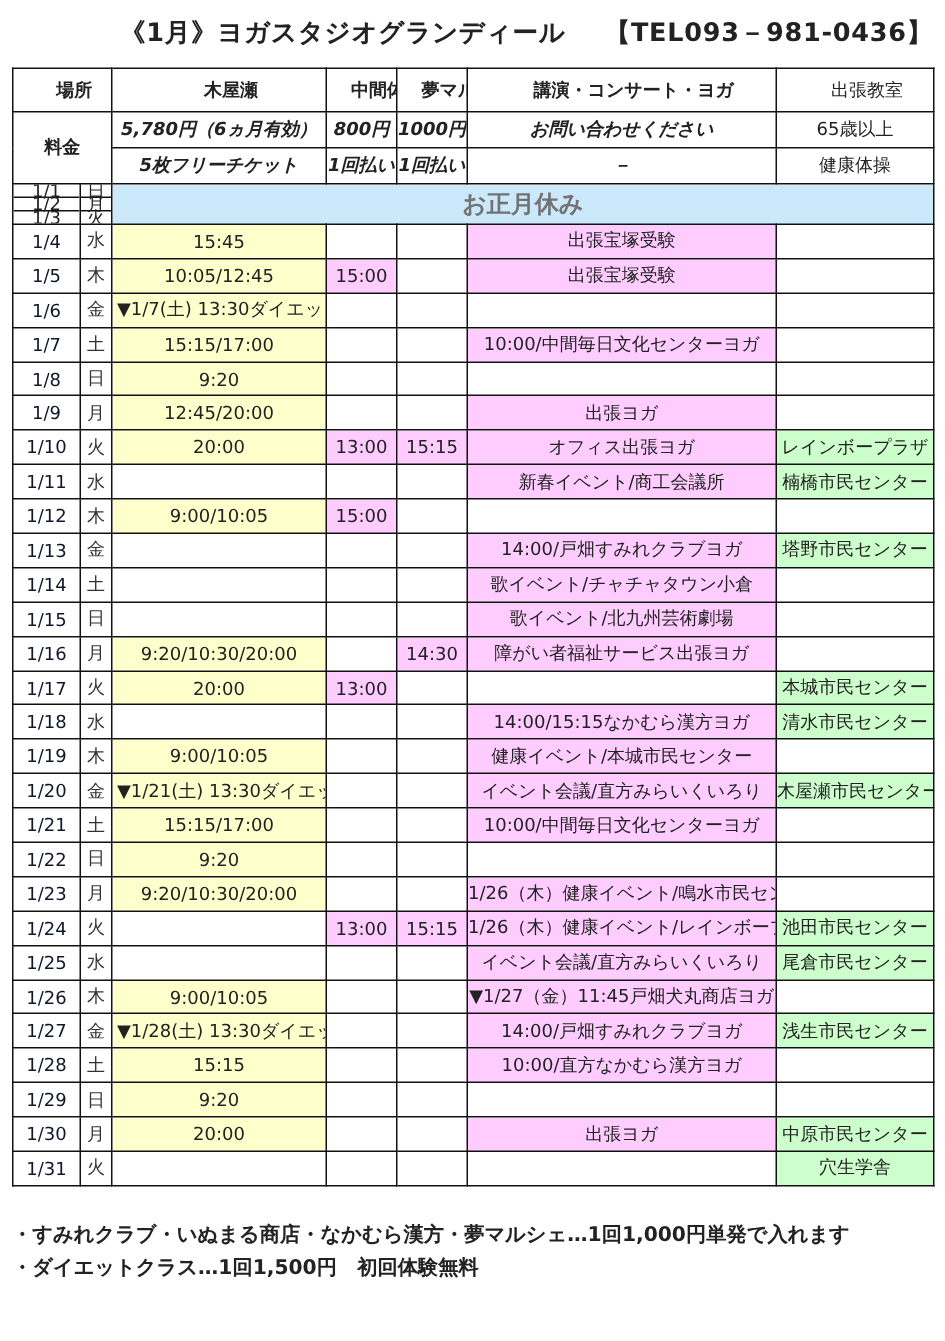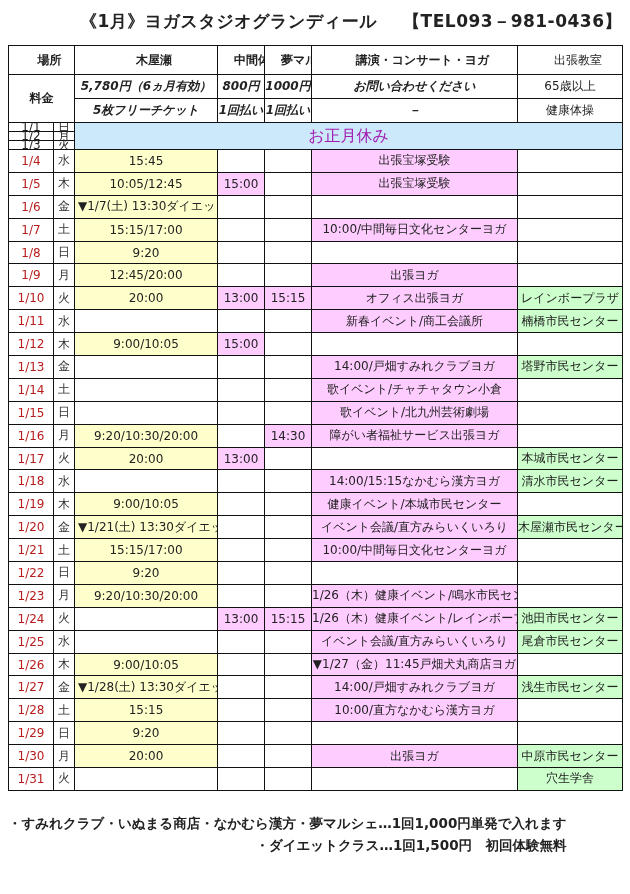--- a/index.html
+++ b/index.html
@@ -10,35 +10,35 @@
   table.sched td { border:1.3px solid #111; padding:0; text-align:center; vertical-align:middle; overflow:hidden; white-space:nowrap; font-size:12px; }
   .h-place { font-weight:bold; font-size:14px; }
   .h-big { font-weight:bold; font-size:14px; }
   .h-small { font-size:9px; font-weight:bold; }
   .h-mid { font-size:12px; font-weight:bold;font-style:italic; }
   .h-tiny { font-size:11px; }
   tr.hdr1 td { height:28px;padding-left:16px; }
   tr.hdr2 td, tr.hdr3 td { height:23px; }
   tr.hol td { height:25px; }
   tr.day td { height:21.9px; }
-  .date { font-size:12.5px; color:#b91c1c; }
+  .date { font-size:12.5px; color:#0f172a; }
   .dow { font-size:12.5px; color:#333; }
   .yellow { background:#ffffcc; }
   .pink { background:#ffccff; }
   .green { background:#ccffcc; }
   .blue { background:#cce8fb; }
   .big-time { font-size:14px; }
   .note-small { font-size:10px; text-align:left !important; padding-left:3px !important; }
   .ev { font-size:11px; }
   .ev-tiny { font-size:8.5px; }
-  .holiday-label { color:#a21caf; font-weight:normal; font-size:16px; }
+  .holiday-label { color:#737373; font-weight:bold; font-size:16px; }
   .hol-dates { font-size:7px; line-height:8px; }
   .hol-dates div { border-bottom:1px solid #111; }
   .hol-dates div:last-child { border-bottom:none; }
-  .footer { position:absolute; left:8px; top:812px; font-size:13.5px; font-weight:bold; line-height:22px;text-align:right; }
+  .footer { position:absolute; left:8px; top:812px; font-size:13.5px; font-weight:bold; line-height:22px; }
 </style>
 </head>
 <body>
 
 <div class="title">
   <span>《1月》ヨガスタジオグランディール</span><span class="tel">【TEL093－981-0436】</span>
 </div>
 
 <table class="sched">
   <colgroup>

